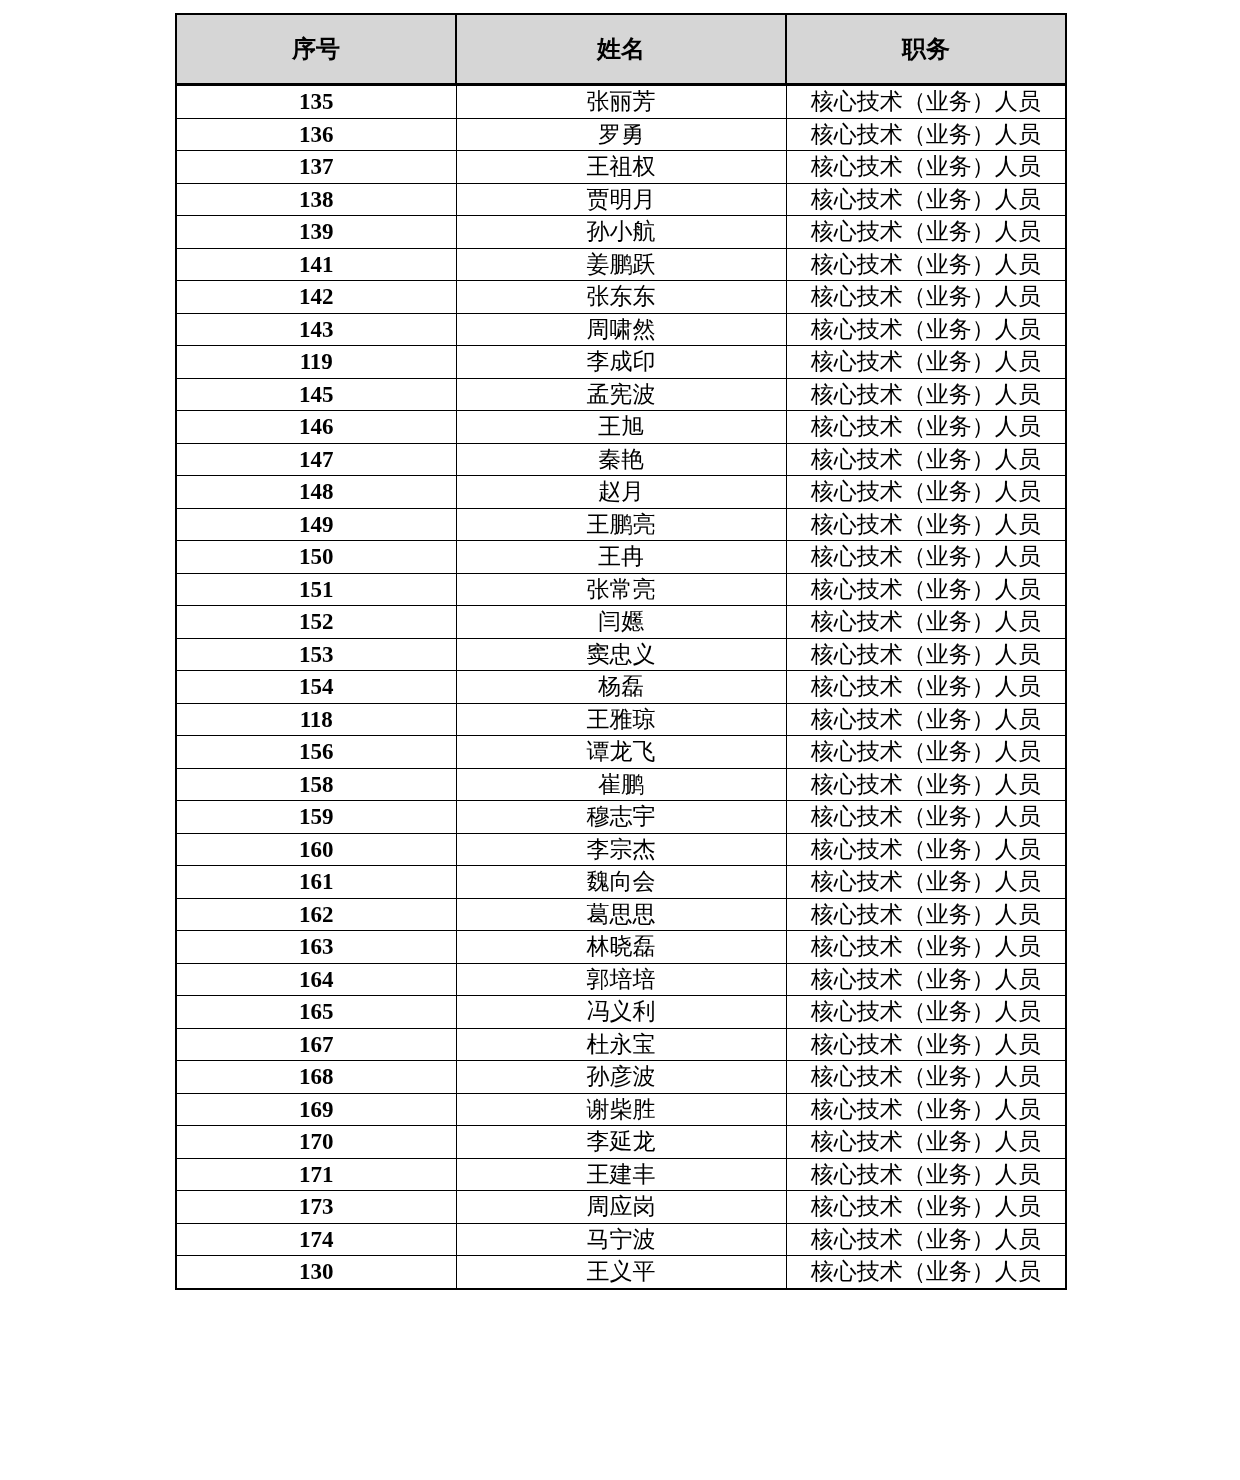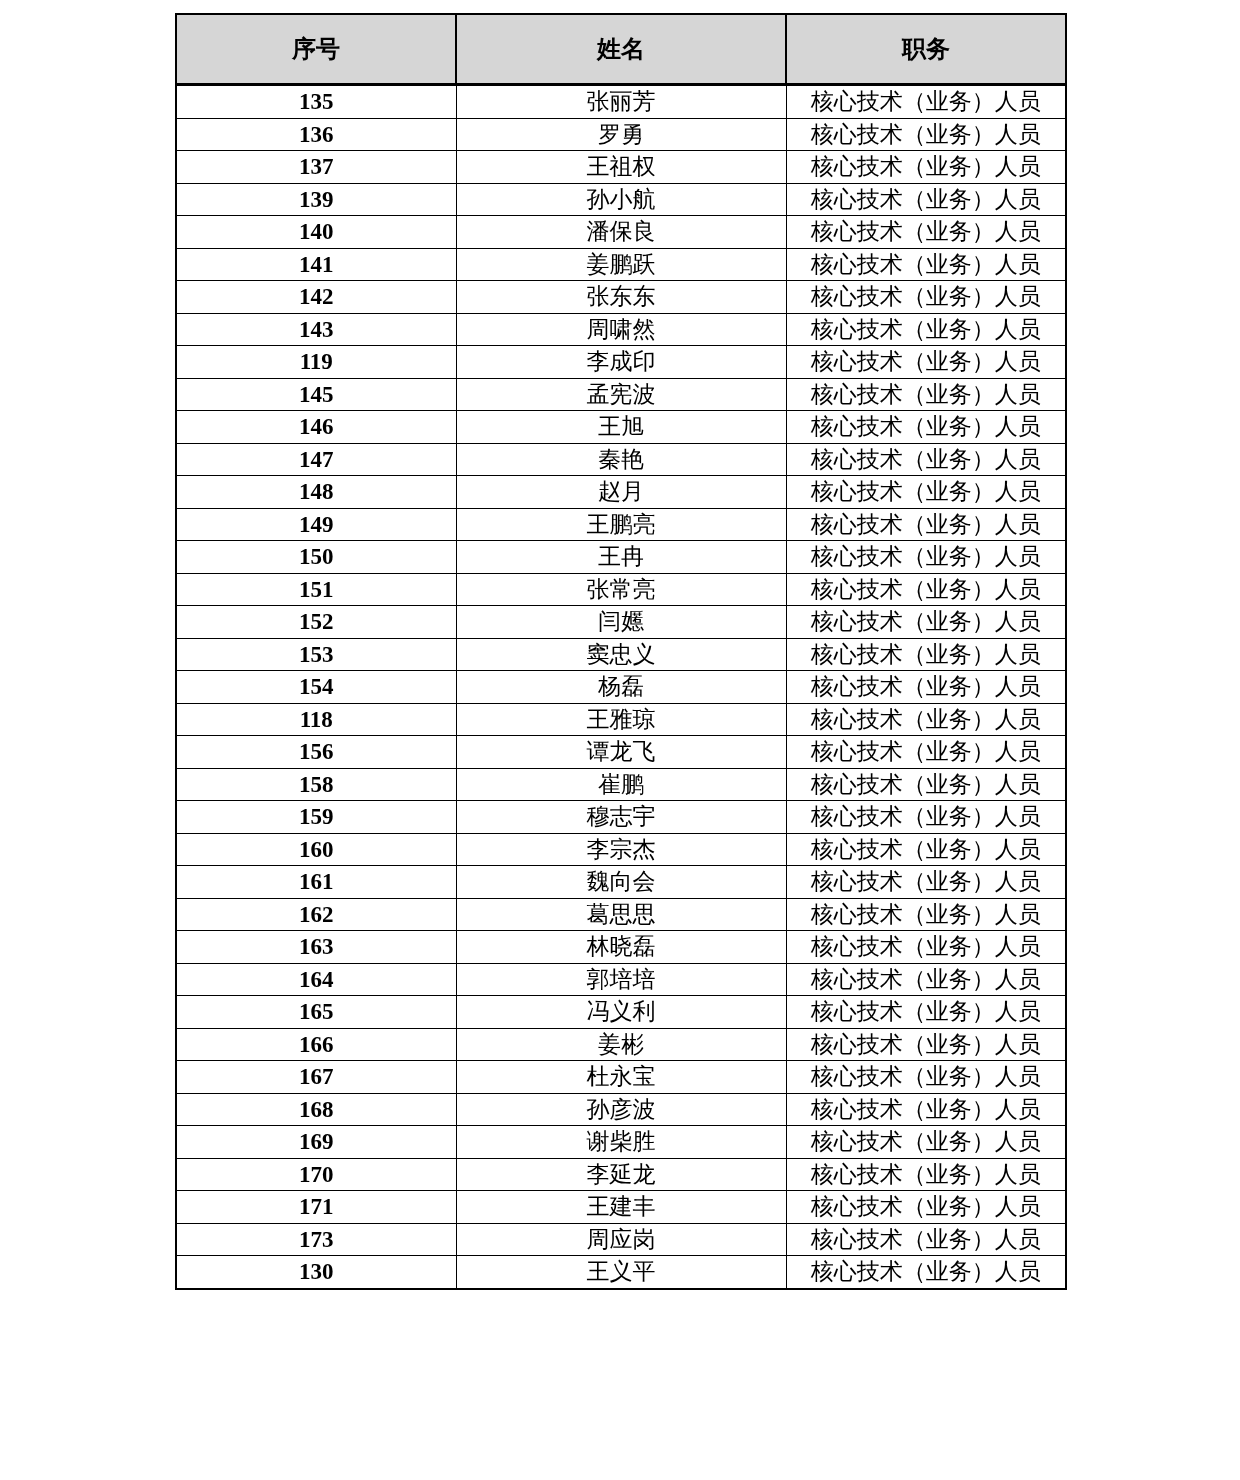--- a/index.html
+++ b/index.html
@@ -83,30 +83,30 @@
           <td class="serial">136</td>
           <td>罗勇</td>
           <td>核心技术（业务）人员</td>
         </tr>
         <tr>
           <td class="serial">137</td>
           <td>王祖权</td>
           <td>核心技术（业务）人员</td>
         </tr>
         <tr>
+          <td class="serial">138</td>
+          <td>贾明月</td>
+          <td>核心技术（业务）人员</td>
+        </tr>
+        <tr>
           <td class="serial">139</td>
           <td>孙小航</td>
           <td>核心技术（业务）人员</td>
         </tr>
         <tr>
-          <td class="serial">140</td>
-          <td>潘保良</td>
-          <td>核心技术（业务）人员</td>
-        </tr>
-        <tr>
           <td class="serial">141</td>
           <td>姜鹏跃</td>
           <td>核心技术（业务）人员</td>
         </tr>
         <tr>
           <td class="serial">142</td>
           <td>张东东</td>
           <td>核心技术（业务）人员</td>
         </tr>
         <tr>
@@ -213,25 +213,20 @@
           <td class="serial">164</td>
           <td>郭培培</td>
           <td>核心技术（业务）人员</td>
         </tr>
         <tr>
           <td class="serial">165</td>
           <td>冯义利</td>
           <td>核心技术（业务）人员</td>
         </tr>
         <tr>
-          <td class="serial">166</td>
-          <td>姜彬</td>
-          <td>核心技术（业务）人员</td>
-        </tr>
-        <tr>
           <td class="serial">167</td>
           <td>杜永宝</td>
           <td>核心技术（业务）人员</td>
         </tr>
         <tr>
           <td class="serial">168</td>
           <td>孙彦波</td>
           <td>核心技术（业务）人员</td>
         </tr>
         <tr>
@@ -245,20 +240,25 @@
           <td>核心技术（业务）人员</td>
         </tr>
         <tr>
           <td class="serial">171</td>
           <td>王建丰</td>
           <td>核心技术（业务）人员</td>
         </tr>
         <tr>
           <td class="serial">173</td>
           <td>周应岗</td>
+          <td>核心技术（业务）人员</td>
+        </tr>
+        <tr>
+          <td class="serial">174</td>
+          <td>马宁波</td>
           <td>核心技术（业务）人员</td>
         </tr>
         <tr>
           <td class="serial">130</td>
           <td>王义平</td>
           <td>核心技术（业务）人员</td>
         </tr>
       </tbody>
   </table>
 </div>

